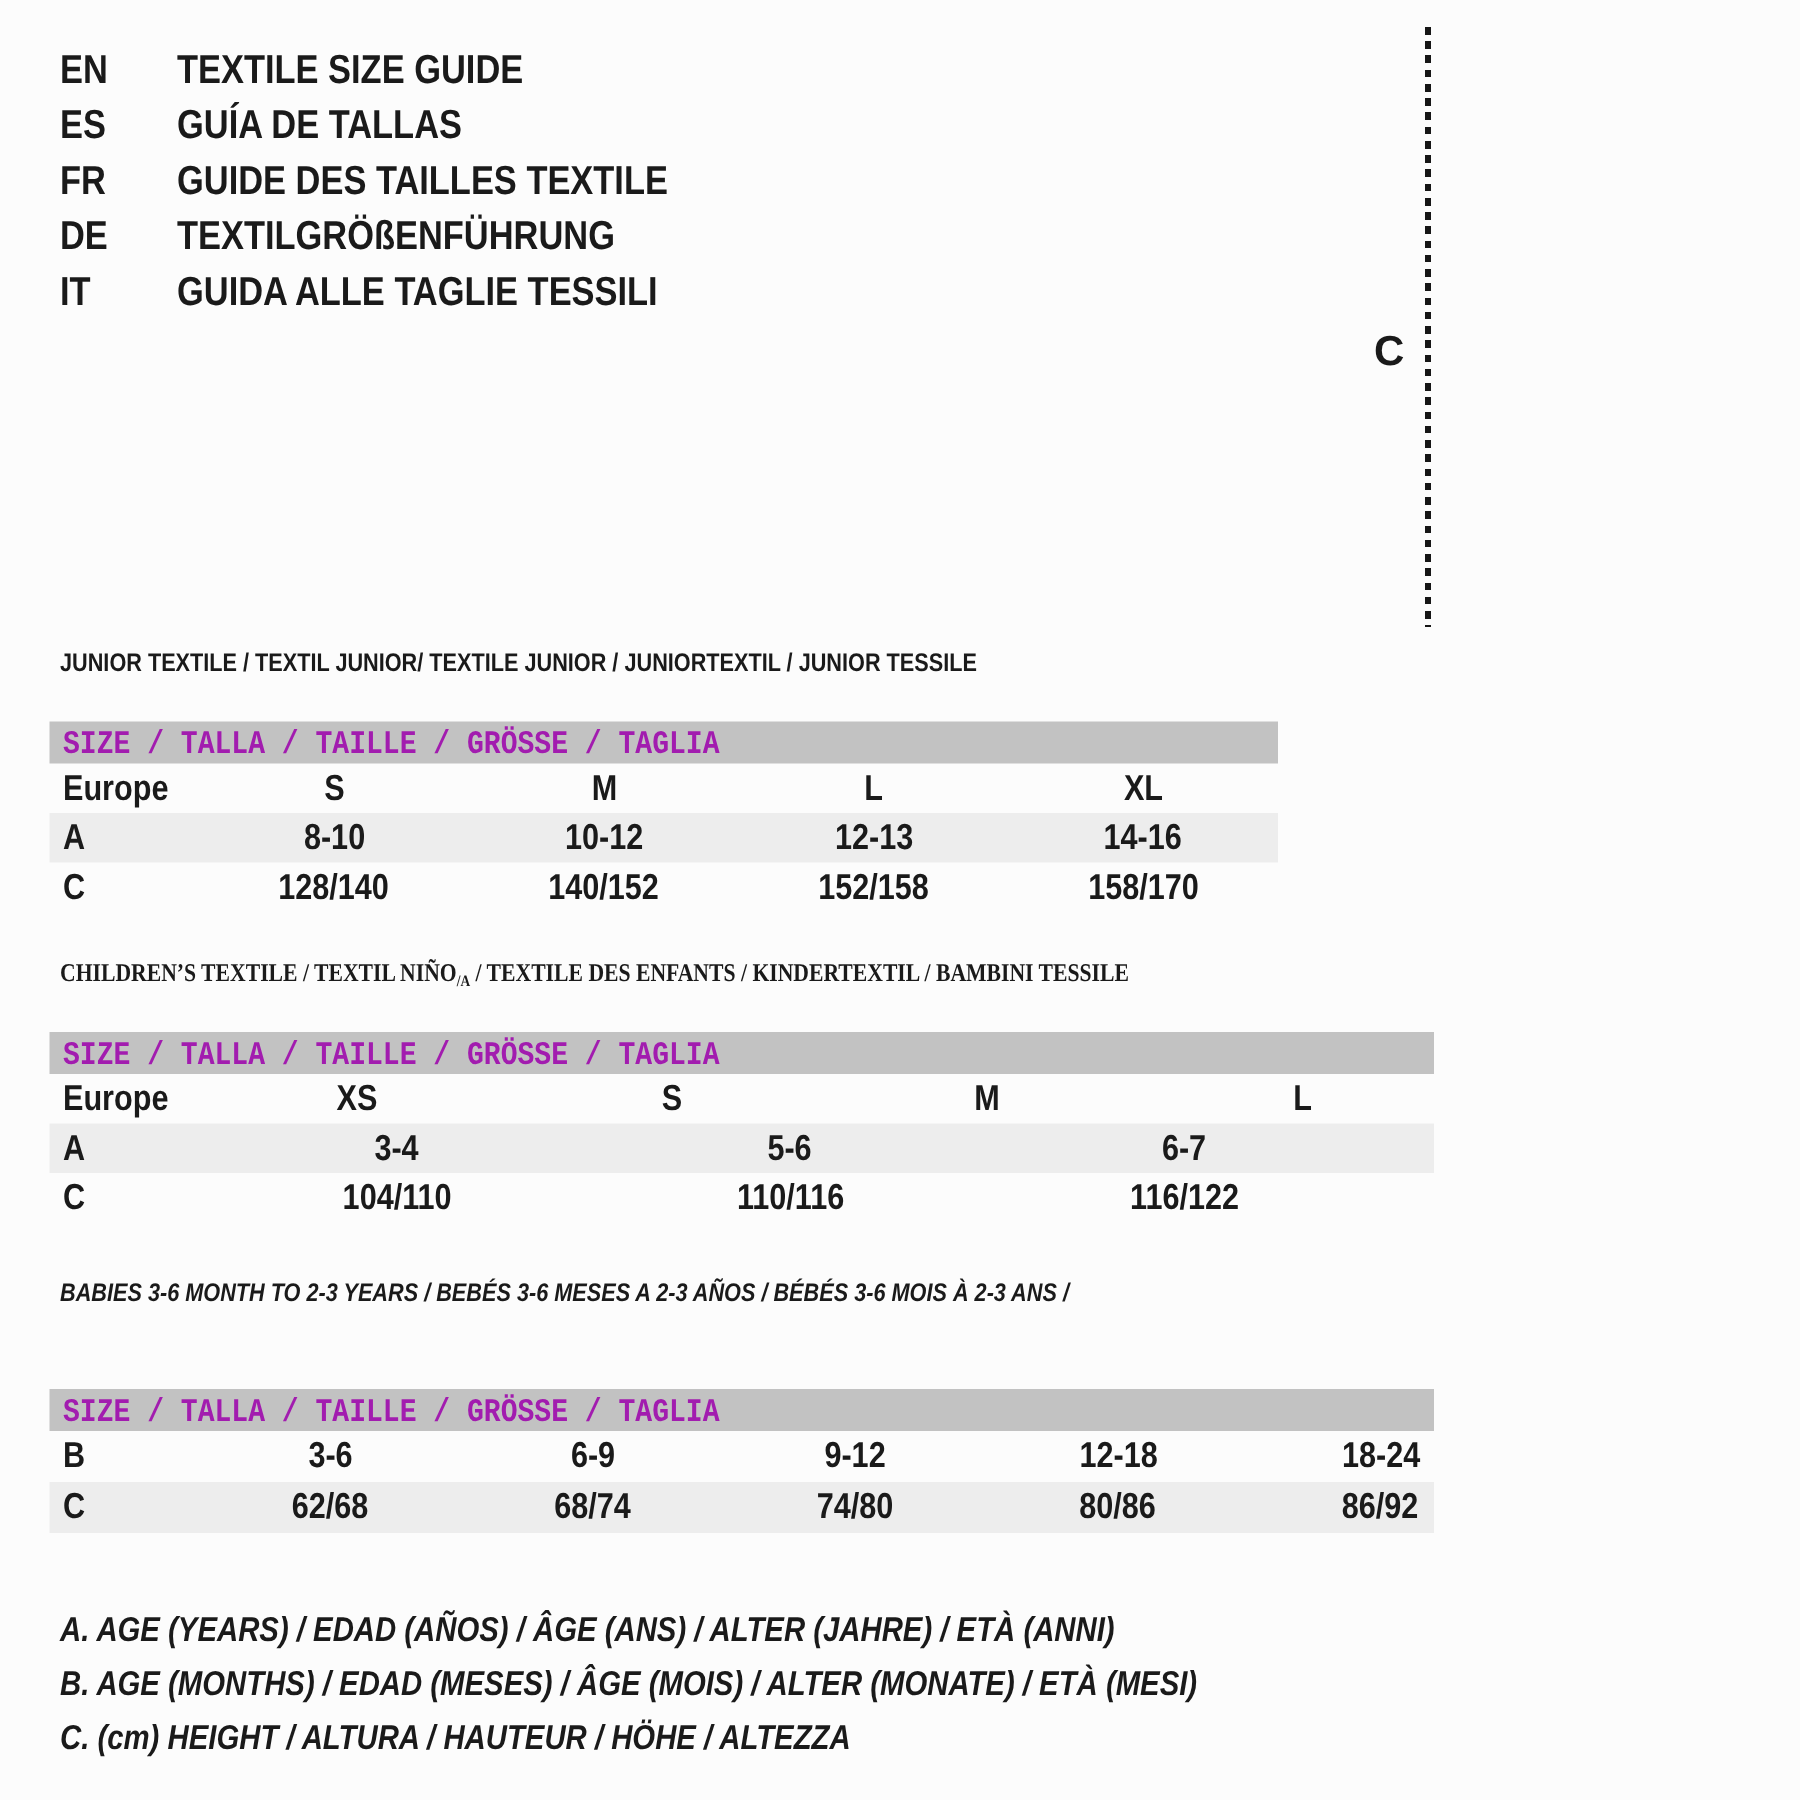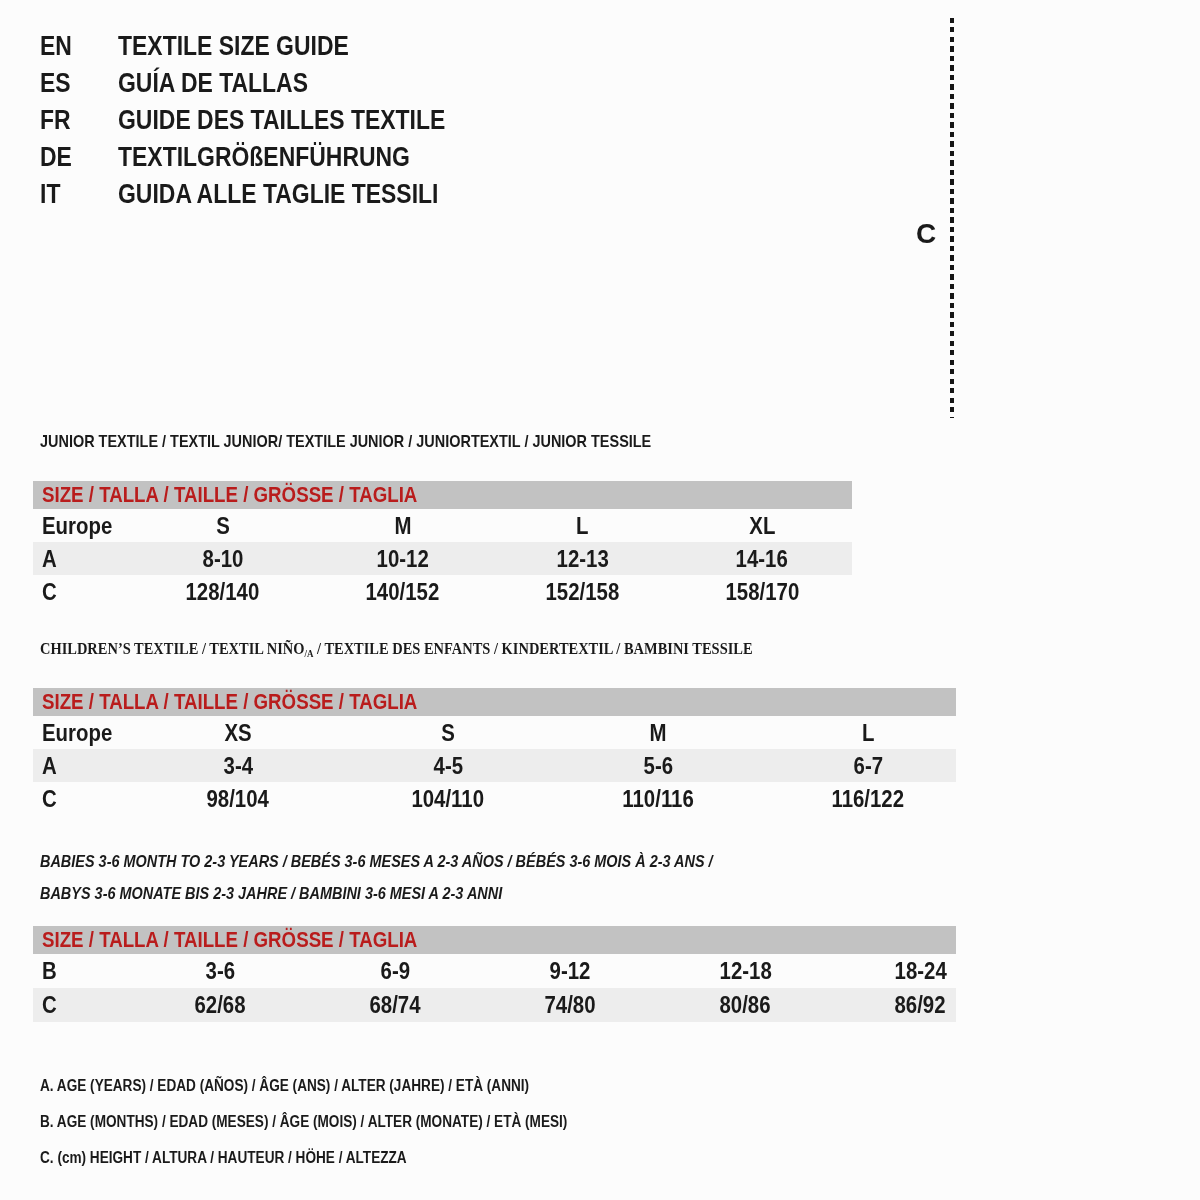--- a/index.html
+++ b/index.html
@@ -37,31 +37,31 @@
   .heading-children{ top:639px;font-family:Liberation Serif, serif; }
   .heading-babies  { top:846px; line-height:32px;font-style:italic; }
   .subA { font-size:0.62em; position:relative; top:0.30em; }
 
   
   .size-table { position:absolute; left:33px; font-size:24px; }
   .table-junior  { top:481px; width:819px; }
   .table-children{ top:688px; width:1150px; }
   .table-babies  { top:926px; width:1150px; }
   .band {
-    height:28px; background:#c2c2c2; color:#b91c1c;
-    display:flex; align-items:center; padding-left:9px; font-size:22px;
+    height:28px; background:#c2c2c2; color:#a21caf;
+    display:flex; align-items:flex-end; padding-left:9px; font-size:22px;font-family:Liberation Mono, monospace;
   }
   .trow { display:flex; height:33px; align-items:center; }
   .table-babies .trow { height:34px; }
   .trow.shaded { background:#ededed; }
   .tlabel { width:100px; padding-left:9px; }
   .tcell  { flex:1; text-align:center; }
 
   
-  .legend { position:absolute; left:40px; top:1068px; font-size:16px; }
+  .legend { position:absolute; left:40px; top:1068px; font-size:23px;font-style:italic; }
   .legend-line { height:36px; display:flex; align-items:center; }
 </style>
 </head>
 <body>
 
 <div class="page">
 
   <div class="lang-list">
     <div class="lang-row">
       <span class="lang-code"><span class="cx">EN</span></span>
@@ -148,38 +148,35 @@
       <span class="tlabel"><span class="cx">Europe</span></span>
       <span class="tcell"><span class="cxc">XS</span></span>
       <span class="tcell"><span class="cxc">S</span></span>
       <span class="tcell"><span class="cxc">M</span></span>
       <span class="tcell"><span class="cxc">L</span></span>
       <span class="tcell"><span class="cxc">XL</span></span>
     </div>
     <div class="trow shaded">
       <span class="tlabel"><span class="cx">A</span></span>
       <span class="tcell"><span class="cxc">3-4</span></span>
-      <span class="tcell"><span class="cxc">4-5</span></span>
       <span class="tcell"><span class="cxc">5-6</span></span>
       <span class="tcell"><span class="cxc">6-7</span></span>
       <span class="tcell"><span class="cxc">7-8</span></span>
     </div>
     <div class="trow">
       <span class="tlabel"><span class="cx">C</span></span>
-      <span class="tcell"><span class="cxc">98/104</span></span>
       <span class="tcell"><span class="cxc">104/110</span></span>
       <span class="tcell"><span class="cxc">110/116</span></span>
       <span class="tcell"><span class="cxc">116/122</span></span>
       <span class="tcell"><span class="cxc">122/128</span></span>
     </div>
   </div>
 
   <div class="section-heading heading-babies">
     <div><span class="cx">BABIES 3-6 MONTH TO 2-3 YEARS / BEBÉS 3-6 MESES A 2-3 AÑOS / BÉBÉS 3-6 MOIS À 2-3 ANS /</span></div>
-    <div><span class="cx">BABYS 3-6 MONATE BIS 2-3 JAHRE / BAMBINI 3-6 MESI A 2-3 ANNI</span></div>
   </div>
   <div class="size-table table-babies">
     <div class="band">
       <span class="cx">SIZE / TALLA / TAILLE / GRÖSSE / TAGLIA</span>
     </div>
     <div class="trow">
       <span class="tlabel"><span class="cx">B</span></span>
       <span class="tcell"><span class="cxc">3-6</span></span>
       <span class="tcell"><span class="cxc">6-9</span></span>
       <span class="tcell"><span class="cxc">9-12</span></span>

